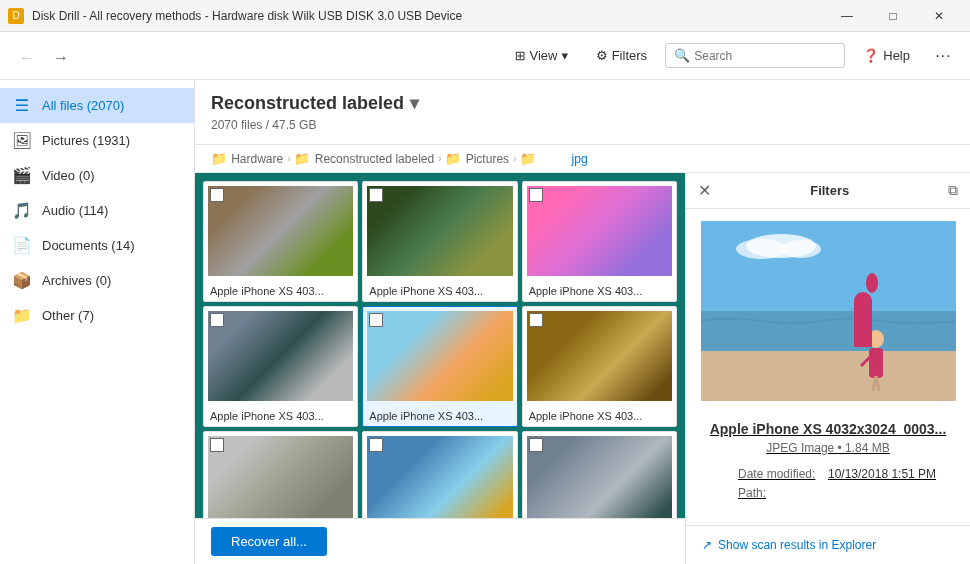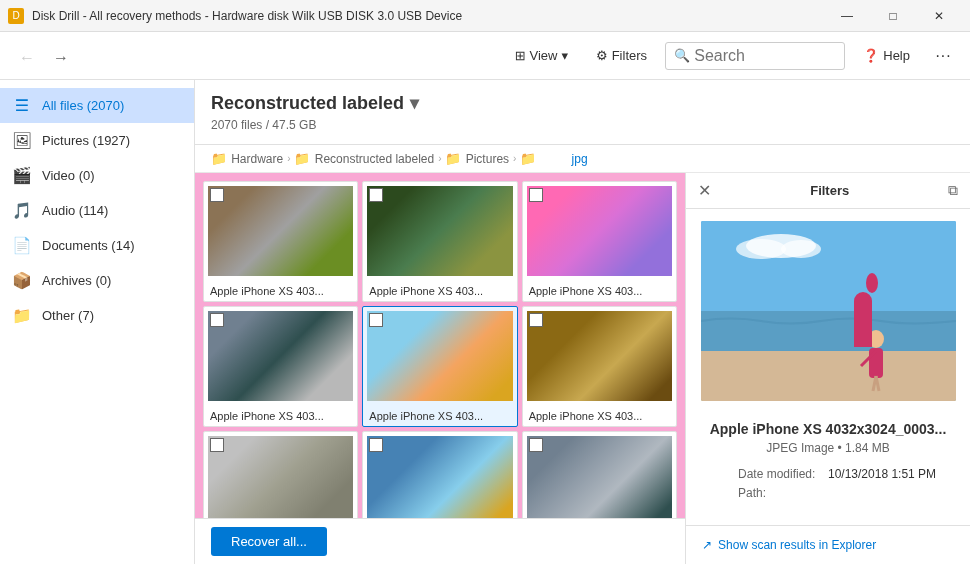--- a/index.html
+++ b/index.html
@@ -31,21 +31,21 @@
       gap: 8px;
       border-bottom: 1px solid #e0e0e0;
     }
     .toolbar-nav { display: flex; gap: 4px; }
     .nav-btn { width: 30px; height: 30px; border: none; background: transparent; cursor: pointer; font-size: 16px; color: #666; display: flex; align-items: center; justify-content: center; border-radius: 3px; }
     .nav-btn.disabled { color: #ccc; cursor: default; }
     .toolbar-spacer { flex: 1; }
     .toolbar-view { display: flex; align-items: center; gap: 4px; padding: 5px 10px; border: none; background: transparent; cursor: pointer; font-size: 13px; color: #333; border-radius: 3px; }
     .toolbar-filters { display: flex; align-items: center; gap: 4px; padding: 5px 10px; border: none; background: transparent; cursor: pointer; font-size: 13px; color: #333; border-radius: 3px; }
     .search-box { display: flex; align-items: center; border: 1px solid #ccc; border-radius: 3px; padding: 4px 8px; background: white; width: 180px; }
-    .search-box input { border: none; outline: none; font-size: 16px; color: #1d4ed8; width: 100%; }
+    .search-box input { border: none; outline: none; font-size: 12px; color: #1d4ed8; width: 100%; }
     .toolbar-help { display: flex; align-items: center; gap: 4px; padding: 5px 10px; border: none; background: transparent; cursor: pointer; font-size: 13px; color: #333; border-radius: 3px; }
     .more-btn { width: 30px; height: 30px; border: none; background: transparent; cursor: pointer; font-size: 16px; color: #333; display: flex; align-items: center; justify-content: center; border-radius: 3px; }
 
     
     .main { display: flex; height: calc(564px - 32px - 48px); }
 
     
     .sidebar {
       width: 195px;
       background: white;
@@ -59,21 +59,21 @@
       padding: 8px 12px;
       cursor: pointer;
       gap: 10px;
       color: #333;
     }
     .sidebar-item.active { background: #cce0ff; color: #0078d4; }
     .sidebar-icon { font-size: 16px; width: 20px; text-align: center; }
     .sidebar-label { font-size: 13px; }
 
     
-    .content { flex: 1; display: flex; flex-direction: column; background: #f9a8d4; }
+    .content { flex: 1; display: flex; flex-direction: column; background: #0f766e; }
     .content-header { padding: 12px 16px 4px; background: white; border-bottom: 1px solid #e0e0e0; }
     .content-title { display: flex; align-items: center; gap: 6px; font-size: 18px; font-weight: 600; color: #333; }
     .content-subtitle { font-size: 12px; color: #666; margin-top: 4px; padding-bottom: 8px; }
     .breadcrumb { display: flex; align-items: center; padding: 6px 16px; background: white; border-bottom: 1px solid #e8e8e8; gap: 4px; font-size: 12px; color: #666; }
     .breadcrumb-item { display: flex; align-items: center; gap: 4px; }
     .breadcrumb-folder { color: #e8a000; font-size: 13px; }
     .breadcrumb-active { color: #0078d4; font-weight: 500; padding-left: 31px; }
     .breadcrumb-sep { color: #aaa; font-size: 10px; }
 
     
@@ -151,21 +151,21 @@
     .preview-img-beach::after {
       content: '';
       position: absolute;
       bottom: 60%;
       left: 65%;
       width: 12px;
       height: 20px;
       background: #cc3366;
       border-radius: 50%;
     }
-    .preview-info { padding: 8px 16px; }
+    .preview-info { padding: 8px 16px; text-decoration: underline; }
     .preview-filename { font-size: 14px; font-weight: 600; color: #333; text-align: center; margin-bottom: 4px; }
     .preview-filetype { font-size: 12px; color: #666; text-align: center; margin-bottom: 12px; }
     .preview-meta { font-size: 12px; color: #444; }
     .preview-meta-row { display: flex; margin-bottom: 5px; margin-left: 36px; }
     .preview-meta-label { width: 90px; color: #666; flex-shrink: 0; }
     .preview-meta-value { color: #333; }
     .preview-footer { padding: 12px 16px; border-top: 1px solid #e0e0e0; margin-top: auto; }
     .show-scan-btn { background: none; border: none; color: #0078d4; cursor: pointer; font-size: 12px; display: flex; align-items: center; gap: 6px; }
 
     
@@ -232,21 +232,21 @@
 
 <div class="main">
 
   <div class="sidebar">
     <div class="sidebar-item active">
       <span class="sidebar-icon">☰</span>
       <span class="sidebar-label">All files (2070)</span>
     </div>
     <div class="sidebar-item">
       <span class="sidebar-icon">🖼</span>
-      <span class="sidebar-label">Pictures (1927)</span>
+      <span class="sidebar-label">Pictures (1931)</span>
     </div>
     <div class="sidebar-item">
       <span class="sidebar-icon">🎬</span>
       <span class="sidebar-label">Video (0)</span>
     </div>
     <div class="sidebar-item">
       <span class="sidebar-icon">🎵</span>
       <span class="sidebar-label">Audio (114)</span>
     </div>
     <div class="sidebar-item">

